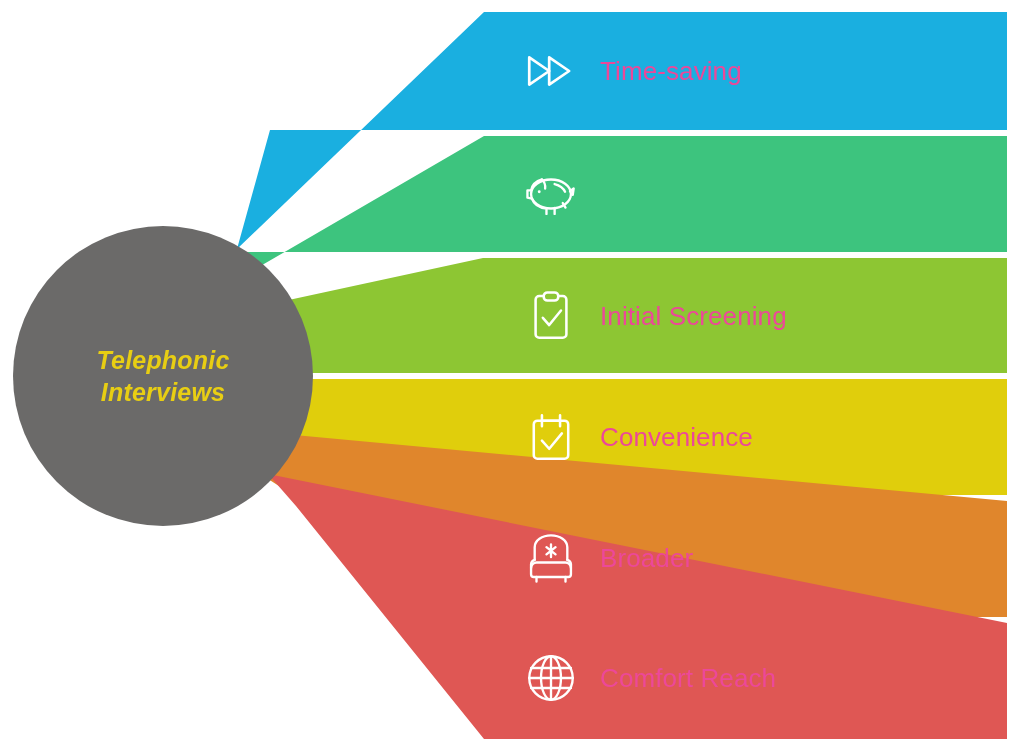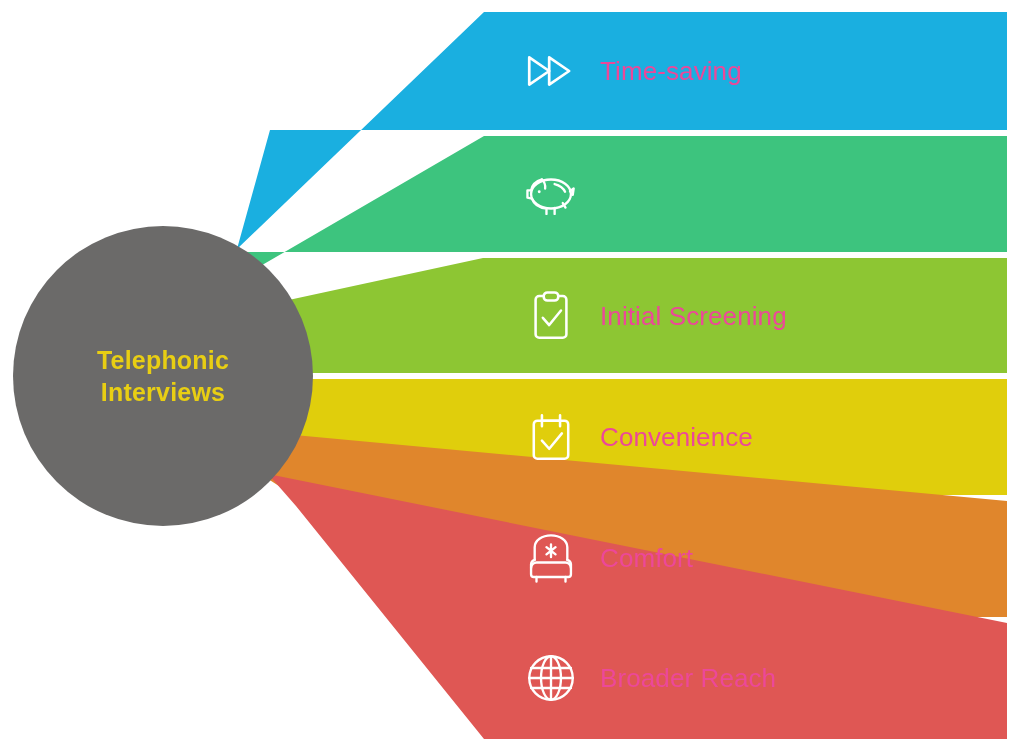--- a/index.html
+++ b/index.html
@@ -71,20 +71,21 @@
     text-align: center;
   }
   #center-label {
     color: #e8ce13;
     font-size: 25px;
     font-weight: bold;
     line-height: 1.28;
     width: 200px;
     white-space: pre-line;
     letter-spacing: 0.2px;
+    font-style: italic;
   }
 </style>
 </head>
 <body>
 
 <div id="infographic">
 
   <svg id="bands-svg" viewBox="0 0 1024 753">
 
     <polygon points="237,249 484,12 1007,12 1007,130 270,130" fill="#1aafe0"></polygon>
@@ -156,28 +157,28 @@
     <span class="band-icon">
       <svg viewBox="0 0 64 64" fill="none" stroke="#ffffff" stroke-width="2.6" stroke-linejoin="round" stroke-linecap="round">
         <path d="M14 34 L14 20 A18 13 0 0 1 50 20 L50 34"></path>
         <path d="M14 34 A5.5 5.5 0 0 0 10 39 L10 43 M50 34 A5.5 5.5 0 0 1 54 39 L54 43"></path>
         <path d="M10 43 L10 50 A3 3 0 0 0 13 53 L51 53 A3 3 0 0 0 54 50 L54 43
                  A6 6 0 0 0 48 37 L16 37 A6 6 0 0 0 10 43 Z"></path>
         <path d="M16 53 L16 58 M48 53 L48 58"></path>
         <path d="M27 20 L37 28 M37 20 L27 28 M32 17 L32 31"></path>
       </svg>
     </span>
-    <span class="band-label">Comfort</span>
+    <span class="band-label">Broader</span>
   </div>
 
   <div class="band-row" style="top:618px;">
     <span class="band-icon">
       <svg viewBox="0 0 64 64" fill="none" stroke="#ffffff" stroke-width="2.6" stroke-linejoin="round" stroke-linecap="round">
         <circle cx="32" cy="32" r="24"></circle>
         <ellipse cx="32" cy="32" rx="11" ry="24"></ellipse>
         <path d="M32 8 L32 56"></path>
         <path d="M10 21 L54 21 M8 32 L56 32 M10 43 L54 43"></path>
       </svg>
     </span>
-    <span class="band-label">Broader Reach</span>
+    <span class="band-label">Comfort Reach</span>
   </div>
 
 </div>
 
 </body></html>

